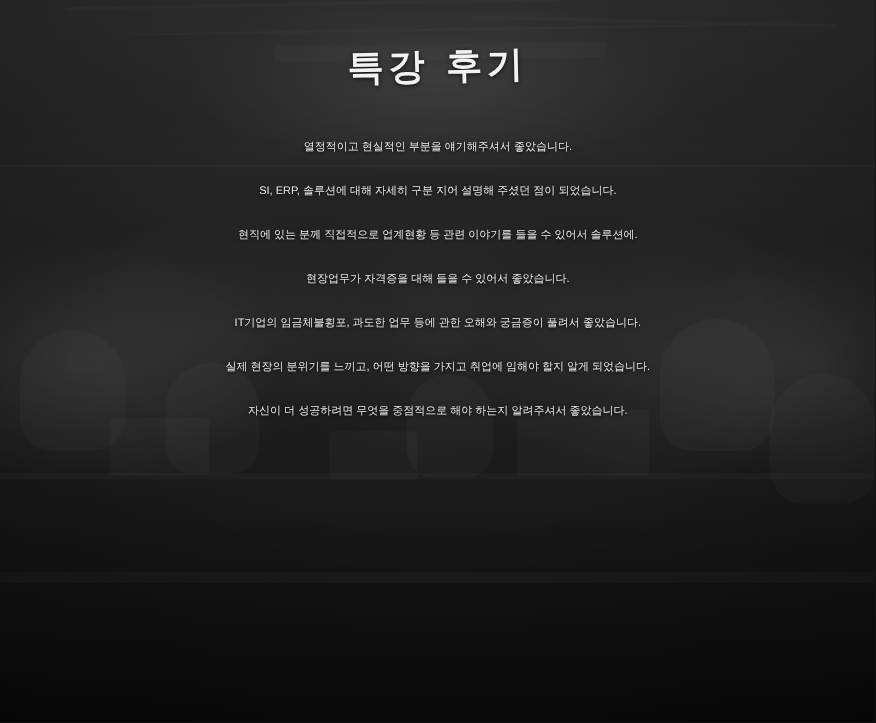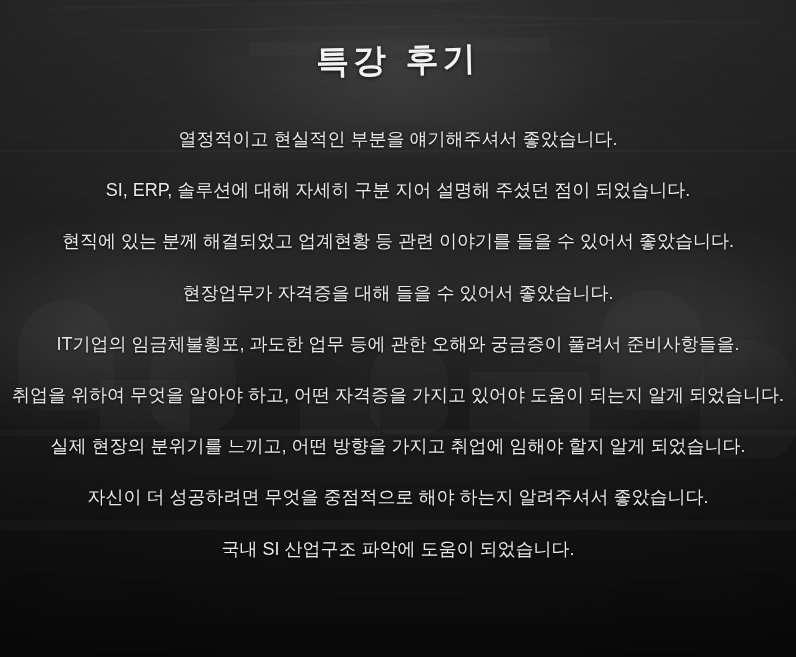--- a/index.html
+++ b/index.html
@@ -80,21 +80,21 @@
     transform: rotate(-1.2deg);
   }
   .lines {
     margin-top: 44px;
     width: 100%;
     display: flex;
     flex-direction: column;
     align-items: center;
   }
   .line {
-    font-size: 18px;
+    font-size: 10px;
     line-height: 1.4;
     color: #eaeaea;
     text-shadow: 0 1px 3px rgba(0,0,0,0.85);
     margin: 0 0 26px 0;
     text-align: center;
     white-space: nowrap;
   }
   .line:last-child { margin-bottom: 0; }
 </style>
 </head>
@@ -122,23 +122,21 @@
   </div>
   <div class="scrim"></div>
   <div class="vign"></div>
 
   <div class="content">
     <div class="title">특강 후기</div>
 
     <div class="lines">
       <p class="line">열정적이고 현실적인 부분을 얘기해주셔서 좋았습니다.</p>
       <p class="line">SI, ERP, 솔루션에 대해 자세히 구분 지어 설명해 주셨던 점이 되었습니다.</p>
-      <p class="line">현직에 있는 분께 해결되었고 업계현황 등 관련 이야기를 들을 수 있어서 좋았습니다.</p>
+      <p class="line">현직에 있는 분께 직접적으로 업계현황 등 관련 이야기를 들을 수 있어서 솔루션에.</p>
       <p class="line">현장업무가 자격증을 대해 들을 수 있어서 좋았습니다.</p>
-      <p class="line">IT기업의 임금체불횡포, 과도한 업무 등에 관한 오해와 궁금증이 풀려서 준비사항들을.</p>
-      <p class="line">취업을 위하여 무엇을 알아야 하고, 어떤 자격증을 가지고 있어야 도움이 되는지 알게 되었습니다.</p>
+      <p class="line">IT기업의 임금체불횡포, 과도한 업무 등에 관한 오해와 궁금증이 풀려서 좋았습니다.</p>
       <p class="line">실제 현장의 분위기를 느끼고, 어떤 방향을 가지고 취업에 임해야 할지 알게 되었습니다.</p>
       <p class="line">자신이 더 성공하려면 무엇을 중점적으로 해야 하는지 알려주셔서 좋았습니다.</p>
-      <p class="line">국내 SI 산업구조 파악에 도움이 되었습니다.</p>
     </div>
   </div>
 
 </div>
 
 </body></html>

